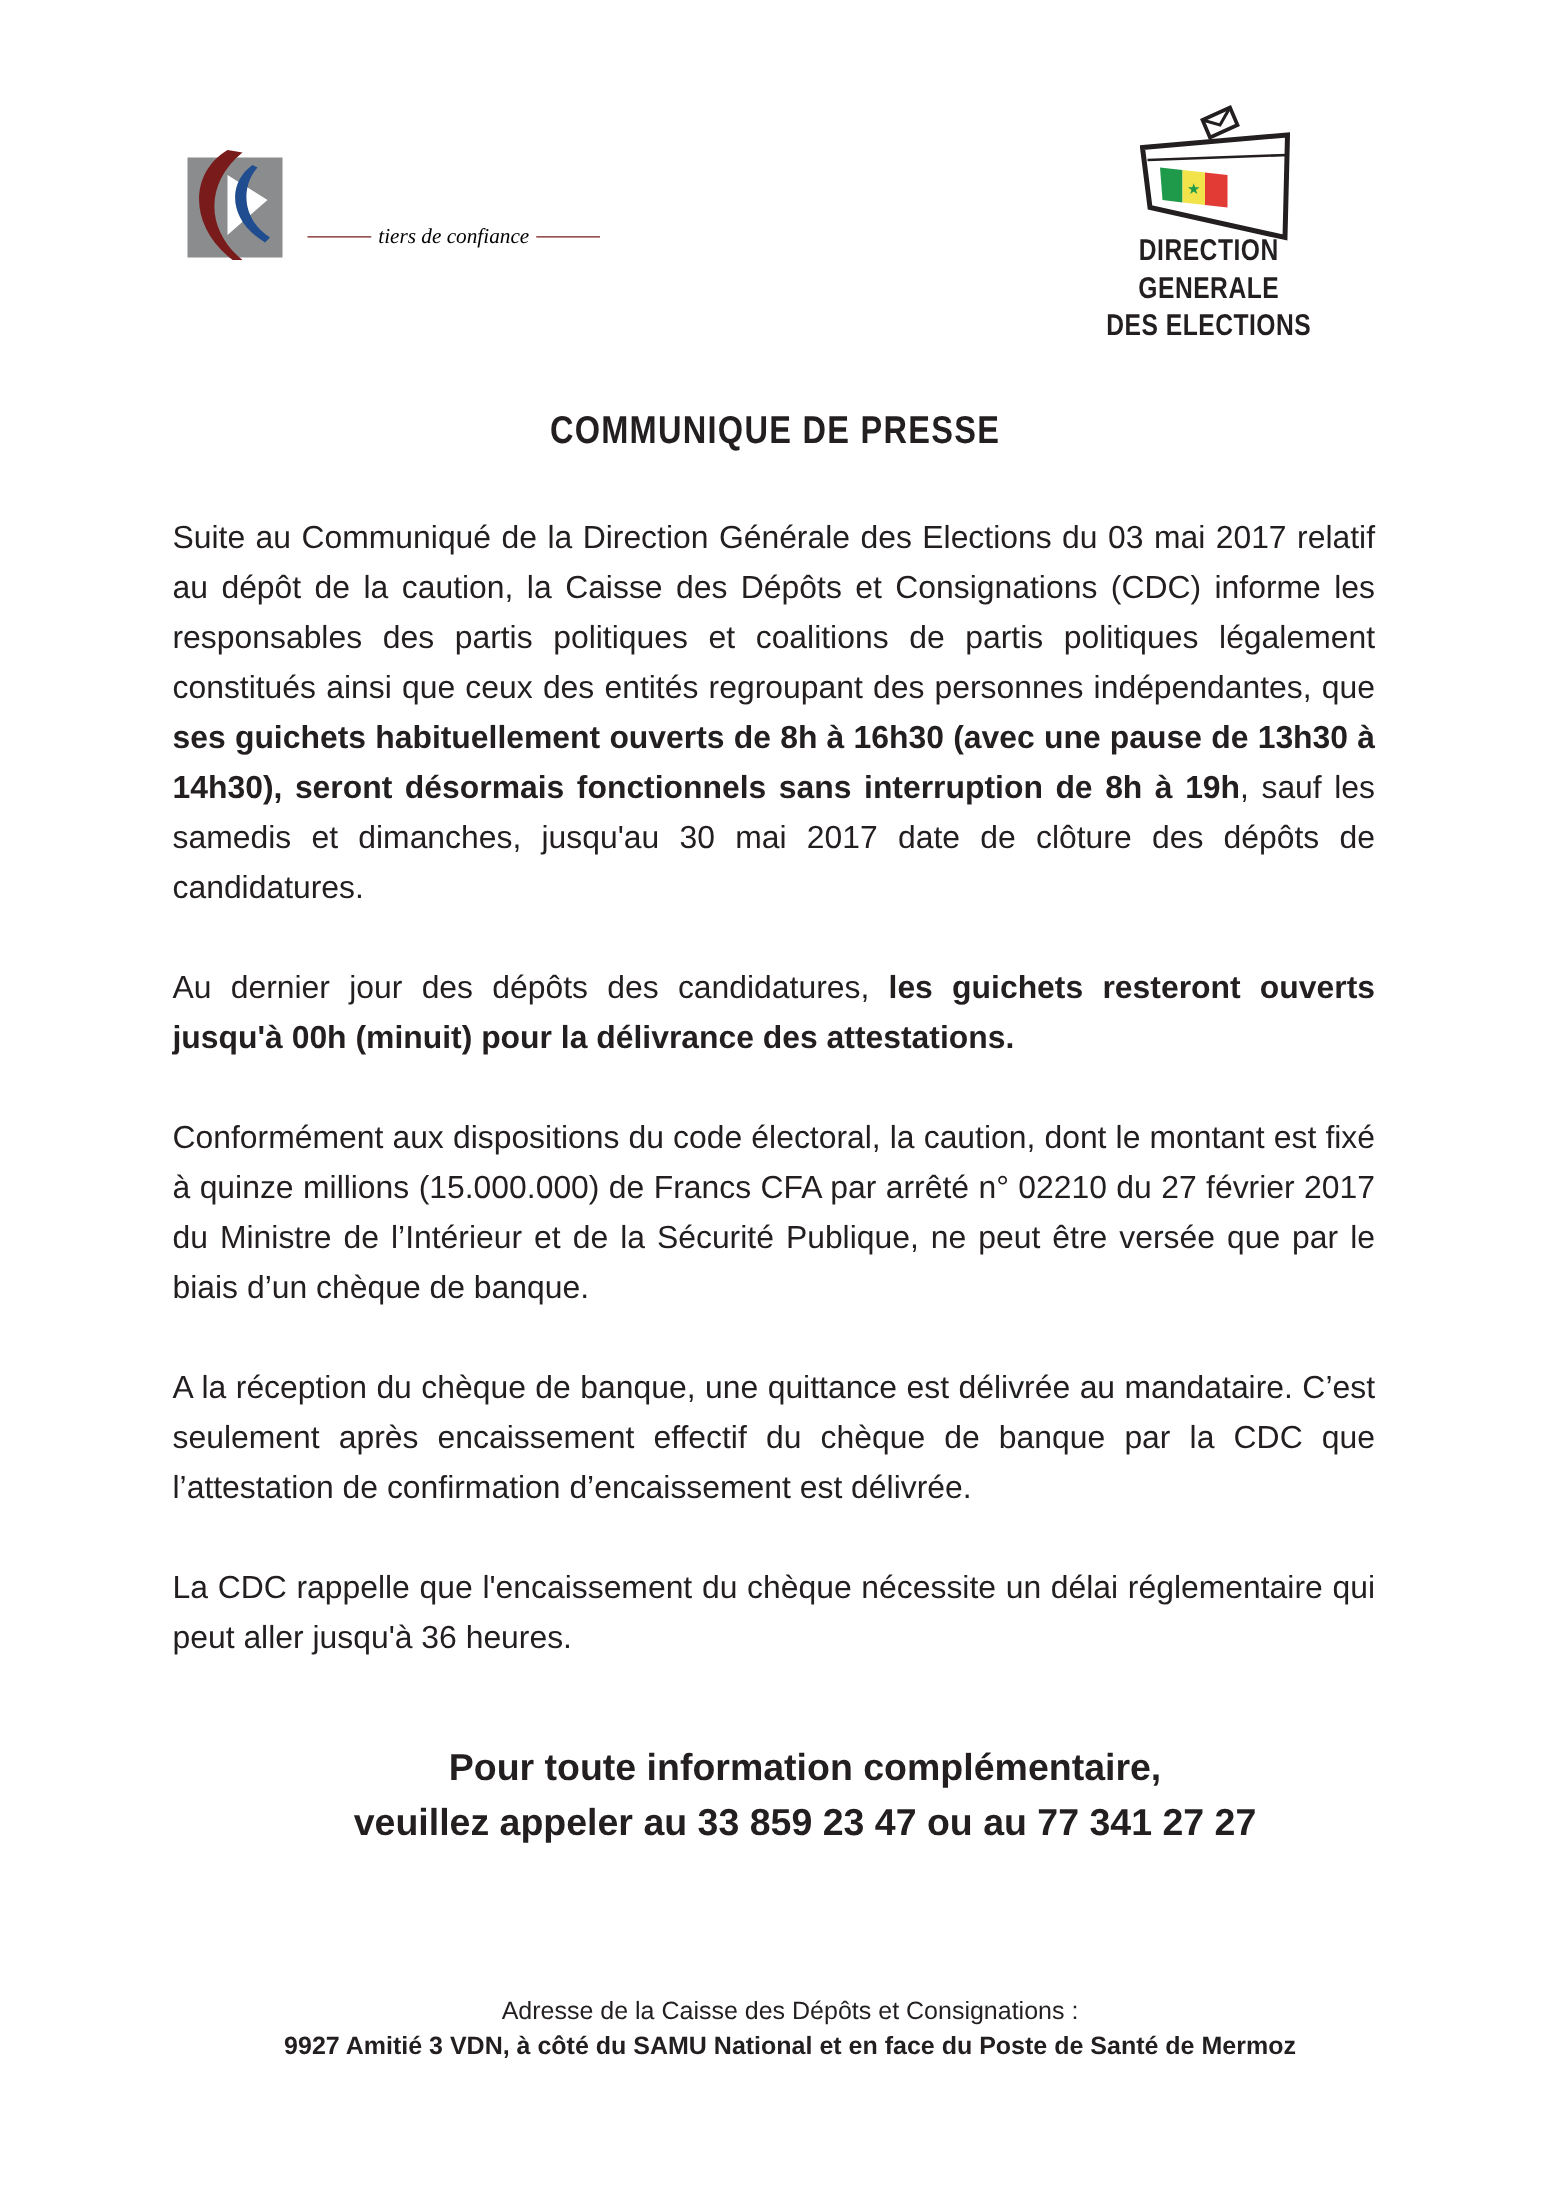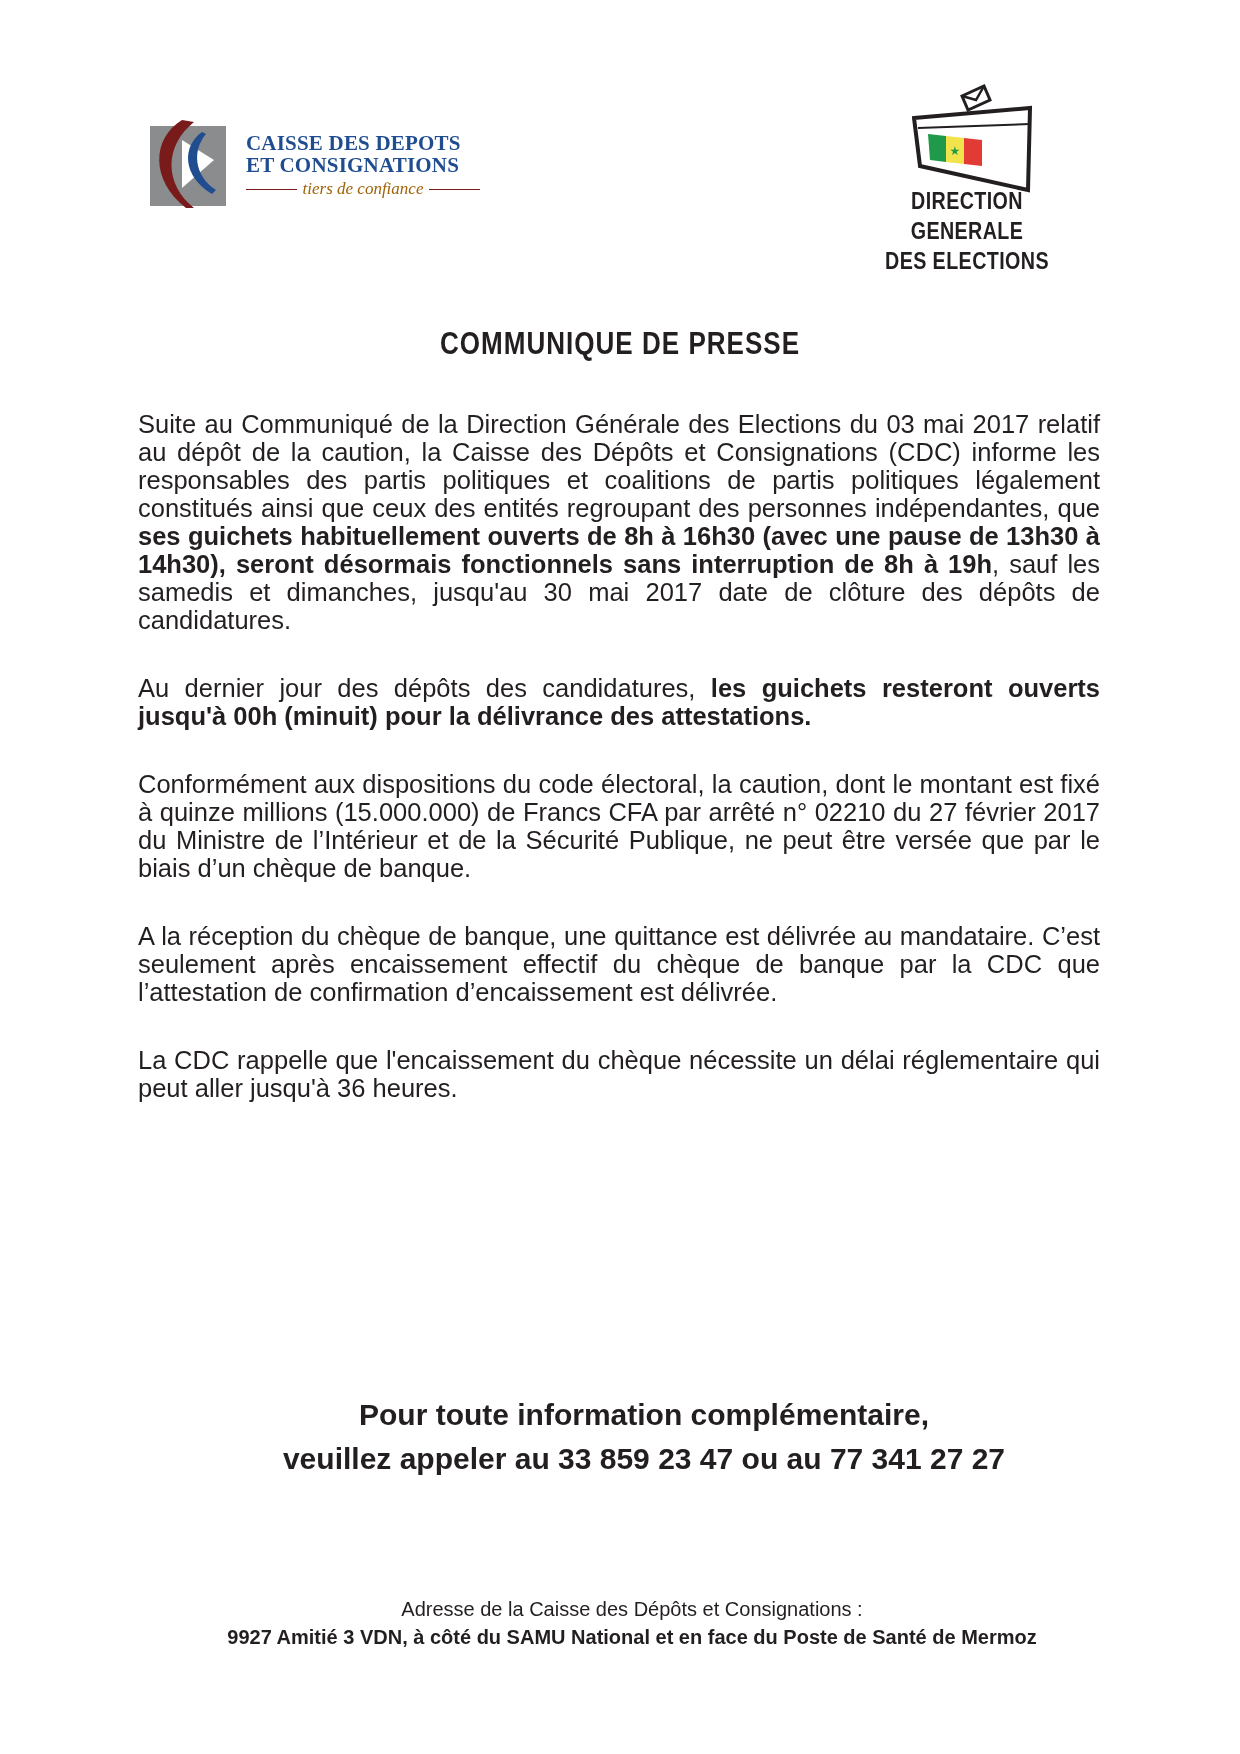--- a/index.html
+++ b/index.html
@@ -1,46 +1,42 @@
 <!DOCTYPE html>
 <html><head>
 <meta charset="utf-8">
 <style>
   html,body{margin:0;padding:0;background:#fff;}
   body{width:1240px;height:1754px;position:relative;overflow:hidden;font-family:"Liberation Sans",sans-serif;color:#231f20;}
   .cdc-logo{position:absolute;left:142px;top:112px;width:340px;height:100px;}
   .cdc-mark{position:absolute;left:0;top:6px;width:92px;height:92px;}
   .cdc-text{position:absolute;left:104px;top:20px;font-family:"Liberation Serif",serif;font-weight:bold;color:#1f4d8f;font-size:21px;line-height:22px;letter-spacing:0.2px;}
-  .cdc-tag{position:absolute;left:104px;top:67px;width:234px;font-family:"Liberation Serif",serif;font-style:italic;color:#a16207;font-size:17px;display:flex;align-items:center;gap:6px;}
+  .cdc-tag{position:absolute;left:104px;top:67px;width:234px;font-family:"Liberation Serif",serif;font-style:italic;color:#000000;font-size:17px;display:flex;align-items:center;gap:6px;}
   .cdc-tag .rule{flex:1;height:1px;background:#7a1b1b;}
   .dge-logo{position:absolute;left:832px;top:78px;width:270px;height:170px;}
   .ballot{position:absolute;left:80px;top:0;width:120px;height:118px;}
   .dge-title{position:absolute;left:0;top:108px;width:270px;text-align:center;font-family:"Liberation Sans",sans-serif;font-weight:bold;font-size:24px;line-height:30px;letter-spacing:0.5px;transform:scaleX(0.82);transform-origin:center top;color:#231f20;}
   .press-title{position:absolute;left:0;top:326px;width:1240px;text-align:center;font-weight:bold;font-size:31px;letter-spacing:1.2px;transform:scaleX(0.84);transform-origin:center top;color:#231f20;}
-  .body{position:absolute;left:138px;top:410px;width:962px;font-size:25.5px;line-height:28px;text-align:justify;hyphens:manual;}
+  .body{position:absolute;left:138px;top:410px;width:962px;font-size:25.5px;line-height:40px;text-align:justify;hyphens:manual;}
   .body p{margin:0 0 40px 0;}
   .body b{font-weight:bold;}
   .contact{position:absolute;left:0;top:1393px;width:1240px;text-align:center;font-weight:bold;font-size:30px;line-height:44px;padding-left:24px;}
   .footer{position:absolute;left:12px;top:1595px;width:1240px;text-align:center;font-size:20px;line-height:28px;}
   .footer .l2{font-weight:bold;}
 </style>
 </head>
 <body>
 
 <div class="cdc-logo">
   <svg class="cdc-mark" viewBox="0 0 92 92">
     <rect x="8" y="8" width="76" height="80" fill="#8a8c8e"></rect>
     <path d="M40 2 C10 20, 8 62, 44 90 L52 90 C22 66, 22 28, 52 4 Z" fill="#7a1b1b"></path>
     <path d="M40 22 L72 42 L40 70 Z" fill="#ffffff"></path>
     <path d="M60 14 C40 28, 40 58, 70 76 L74 72 C52 58, 50 32, 64 16 Z" fill="#1f4d8f"></path>
   </svg>
-  <div class="cdc-text">
-    <div>CAISSE DES DEPOTS</div>
-    <div>ET CONSIGNATIONS</div>
-  </div>
   <div class="cdc-tag">
     <span class="rule"></span>
     <span>tiers de confiance</span>
     <span class="rule"></span>
   </div>
 </div>
 
 <div class="dge-logo">
   <svg class="ballot" viewBox="0 0 120 118">
     <path d="M50 18 L72 8 L78 22 L56 32 Z" fill="#fff" stroke="#231f20" stroke-width="3"></path>

